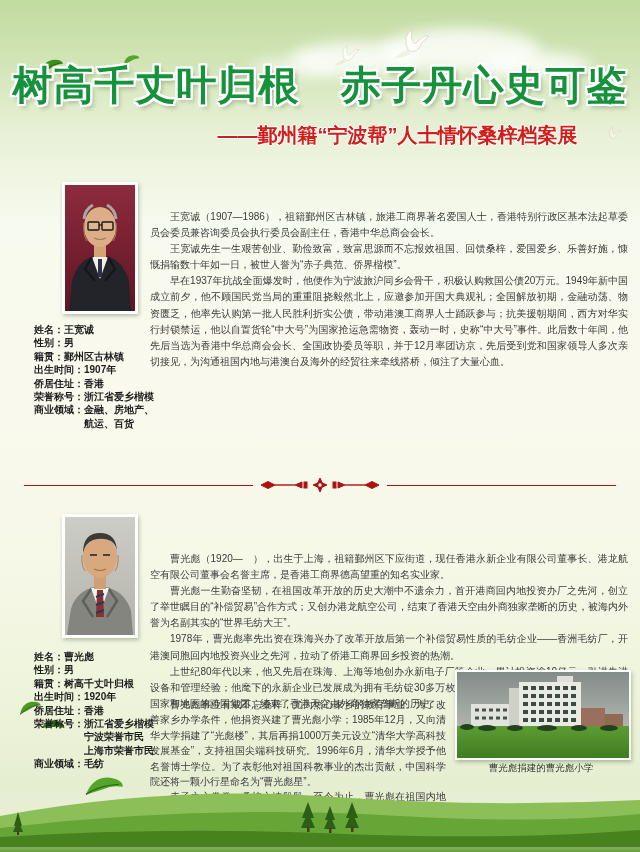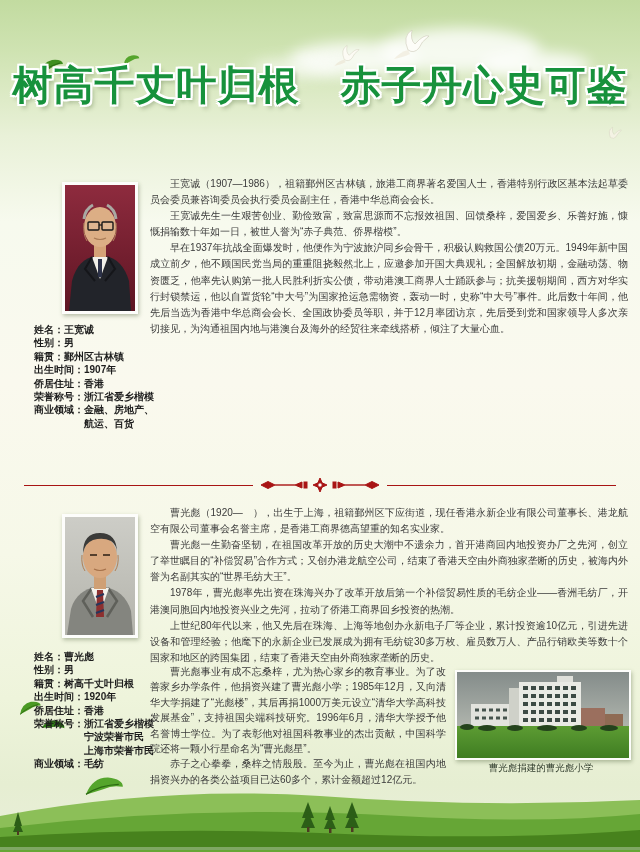--- a/index.html
+++ b/index.html
@@ -13,21 +13,21 @@
     text-shadow:-2px 0 0 #fff,2px 0 0 #fff,0 -2px 0 #fff,0 2px 0 #fff,-2px -2px 0 #fff,2px 2px 0 #fff,-2px 2px 0 #fff,2px -2px 0 #fff,3px 4px 4px rgba(60,90,40,.35);}
   .subtitle{position:absolute;top:122px;left:170px;width:455px;text-align:center;font-size:20px;font-weight:bold;color:#d01f1a;
     text-shadow:-1px 0 0 #fff,1px 0 0 #fff,0 -1px 0 #fff,0 1px 0 #fff;}
   
   .photo-frame{position:absolute;border:3px solid #fdfdfb;box-shadow:1px 2px 4px rgba(60,80,40,.35);}
   
   .info{position:absolute;font-size:10px;line-height:13.4px;color:#1d1d1d;font-weight:bold;}
   .info-row{padding-left:50px;text-indent:-50px;}
   .info-row.cont{padding-left:50px;text-indent:0;}
   
-  .bio{position:absolute;font-size:10px;line-height:16.1px;color:#3a3a3a;text-align:justify;overflow:hidden;}
+  .bio{position:absolute;font-size:10px;line-height:16.1px;color:#3a3a3a;text-align:justify;overflow:hidden;margin-top:33px;}
   .bio p{margin:0;text-indent:2em;}
   
   .divider{position:absolute;left:24px;right:24px;top:478px;height:14px;display:flex;align-items:center;}
   .divider .dline{flex:1;height:1px;background:#a81414;}
   
   .caption{position:absolute;font-size:9.5px;color:#2e3a2a;text-align:center;font-weight:normal;}
   .leaf{position:absolute;}
   .bird{position:absolute;}
   .grass{position:absolute;left:0;bottom:0;width:640px;height:78px;}
 </style>
@@ -55,20 +55,21 @@
 
   <svg class="leaf" style="left:38px;top:58px;" width="26" height="20" viewBox="0 0 26 20">
     <path d="M2,16 Q4,4 14,2 Q24,1 25,6 Q18,6 13,10 Q6,14 2,16 Z" fill="#3f8f1e"></path>
     <path d="M2,16 Q10,8 22,5" stroke="#2c6a12" stroke-width="1" fill="none"></path>
   </svg>
   <svg class="leaf" style="left:122px;top:54px;" width="18" height="14" viewBox="0 0 26 20">
     <path d="M2,16 Q4,4 14,2 Q24,1 25,6 Q18,6 13,10 Q6,14 2,16 Z" fill="#55a52c"></path>
   </svg>
 
   <div class="title">树高千丈叶归根　赤子丹心史可鉴</div>
+  <div class="subtitle">——鄞州籍“宁波帮”人士情怀桑梓档案展</div>
 
   <div class="photo-frame" style="left:62px;top:182px;width:70px;height:126px;">
     <svg width="70" height="126" viewBox="0 0 70 126">
       <defs>
         <linearGradient id="p1bg" x1="0" y1="0" x2="0" y2="1">
           <stop offset="0" stop-color="#8e2b3e"></stop>
             <stop offset="1" stop-color="#5e1523"></stop>
         </linearGradient>
       </defs>
       <rect width="70" height="126" fill="url(#p1bg)"></rect>
@@ -119,21 +120,21 @@
         <circle cx="65" cy="8" r="2.2" fill="#fff" stroke-width="1"></circle>
         <polygon points="90,8 83,5 83,11"></polygon>
         <rect x="78" y="5" width="3" height="6"></rect>
         <line x1="90" y1="8" x2="110" y2="8" stroke-width="1.4"></line>
         <polygon points="110,8 117,4.5 124,8 117,11.5"></polygon>
       </g>
     </svg>
     <div class="dline"></div>
   </div>
 
-  <div class="bio" style="left:150px;top:505px;width:478px;height:160px;">
+  <div class="bio" style="left:150px;top:518px;width:478px;height:160px;">
     <p>曹光彪（1920—　），出生于上海，祖籍鄞州区下应街道，现任香港永新企业有限公司董事长、港龙航空有限公司董事会名誉主席，是香港工商界德高望重的知名实业家。</p>
     <p>曹光彪一生勤奋坚韧，在祖国改革开放的历史大潮中不遗余力，首开港商回内地投资办厂之先河，创立了举世瞩目的“补偿贸易”合作方式；又创办港龙航空公司，结束了香港天空由外商独家垄断的历史，被海内外誉为名副其实的“世界毛纺大王”。</p>
     <p>1978年，曹光彪率先出资在珠海兴办了改革开放后第一个补偿贸易性质的毛纺企业——香洲毛纺厂，开港澳同胞回内地投资兴业之先河，拉动了侨港工商界回乡投资的热潮。</p>
     <p>上世纪80年代以来，他又先后在珠海、上海等地创办永新电子厂等企业，累计投资逾10亿元，引进先进设备和管理经验；他麾下的永新企业已发展成为拥有毛纺锭30多万枚、雇员数万人、产品行销欧美等数十个国家和地区的跨国集团，结束了香港天空由外商独家垄断的历史。</p>
   </div>
 
   <div class="photo-frame" style="left:62px;top:514px;width:70px;height:118px;">
     <svg width="70" height="118" viewBox="0 0 70 118">
       <defs>
         <linearGradient id="p2bg" x1="0" y1="0" x2="0" y2="1">

